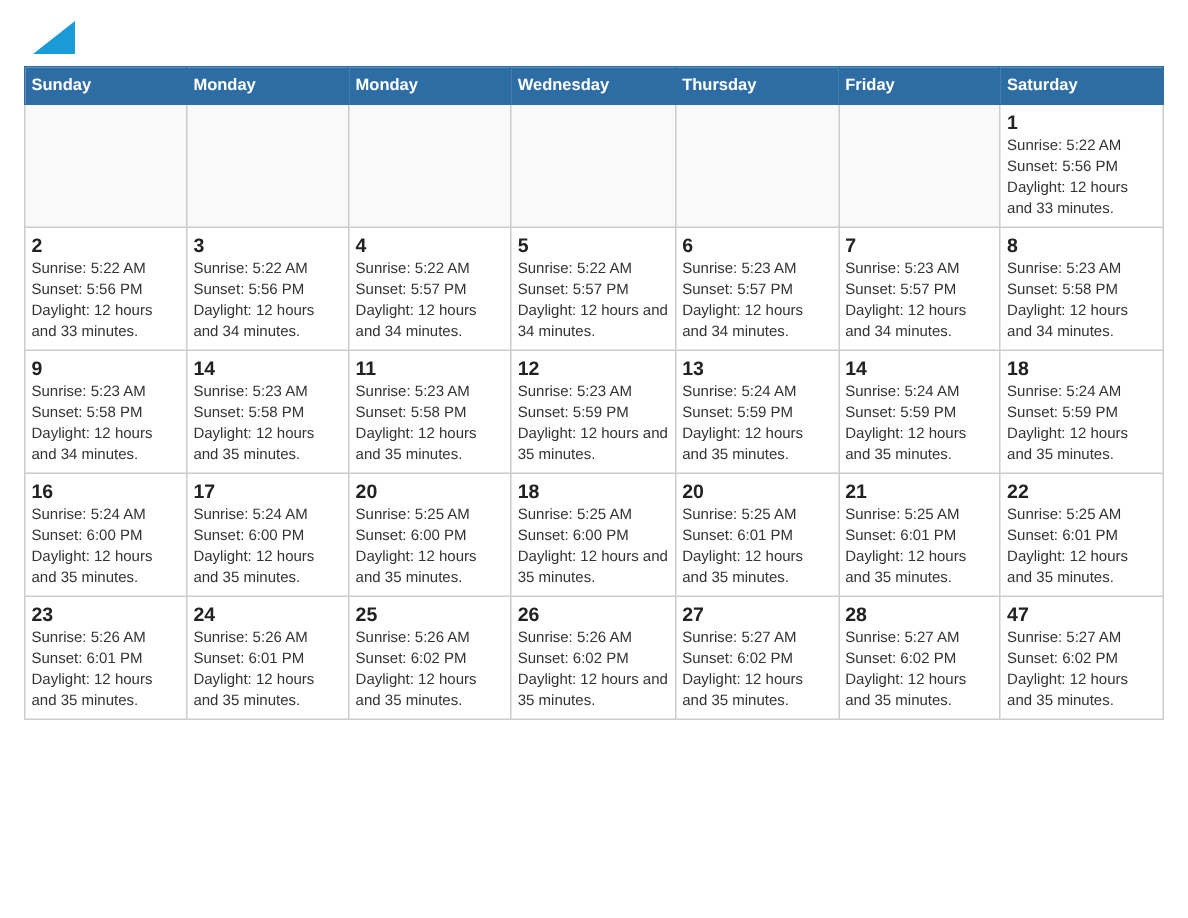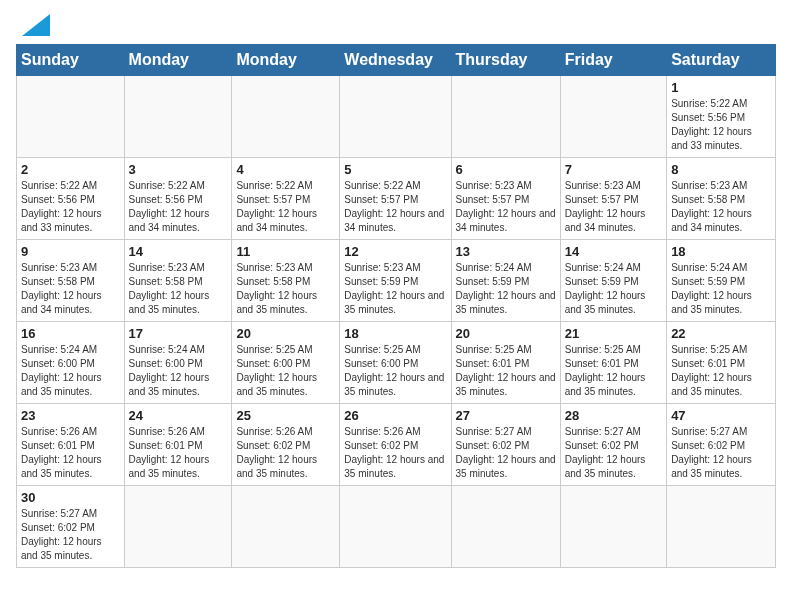--- a/index.html
+++ b/index.html
@@ -50,21 +50,21 @@
     table {
       width: 100%;
       border-collapse: collapse;
       font-size: 11px;
     }
     thead tr th {
       background-color: #2e6da4;
       color: #fff;
       padding: 6px 4px;
       text-align: left;
-      font-size: 16px;
+      font-size: 11px;
       font-weight: bold;
       border: 1px solid #2e6da4;
     }
     tbody tr td {
       border: 1px solid #ccc;
       vertical-align: top;
       padding: 4px;
       min-height: 70px;
       width: 113px;
       background: #fff;
@@ -301,28 +301,14 @@
 Sunset: 6:02 PM
 Daylight: 12 hours and 35 minutes.</div>
         </td>
         <td>
           <span class="day-number">47</span>
           <div class="day-info">Sunrise: 5:27 AM
 Sunset: 6:02 PM
 Daylight: 12 hours and 35 minutes.</div>
         </td>
       </tr>
-      <tr>
-        <td>
-          <span class="day-number">30</span>
-          <div class="day-info">Sunrise: 5:27 AM
-Sunset: 6:02 PM
-Daylight: 12 hours and 35 minutes.</div>
-        </td>
-        <td class="empty"></td>
-        <td class="empty"></td>
-        <td class="empty"></td>
-        <td class="empty"></td>
-        <td class="empty"></td>
-        <td class="empty"></td>
-      </tr>
     </tbody>
 </table>
 
 </body></html>

